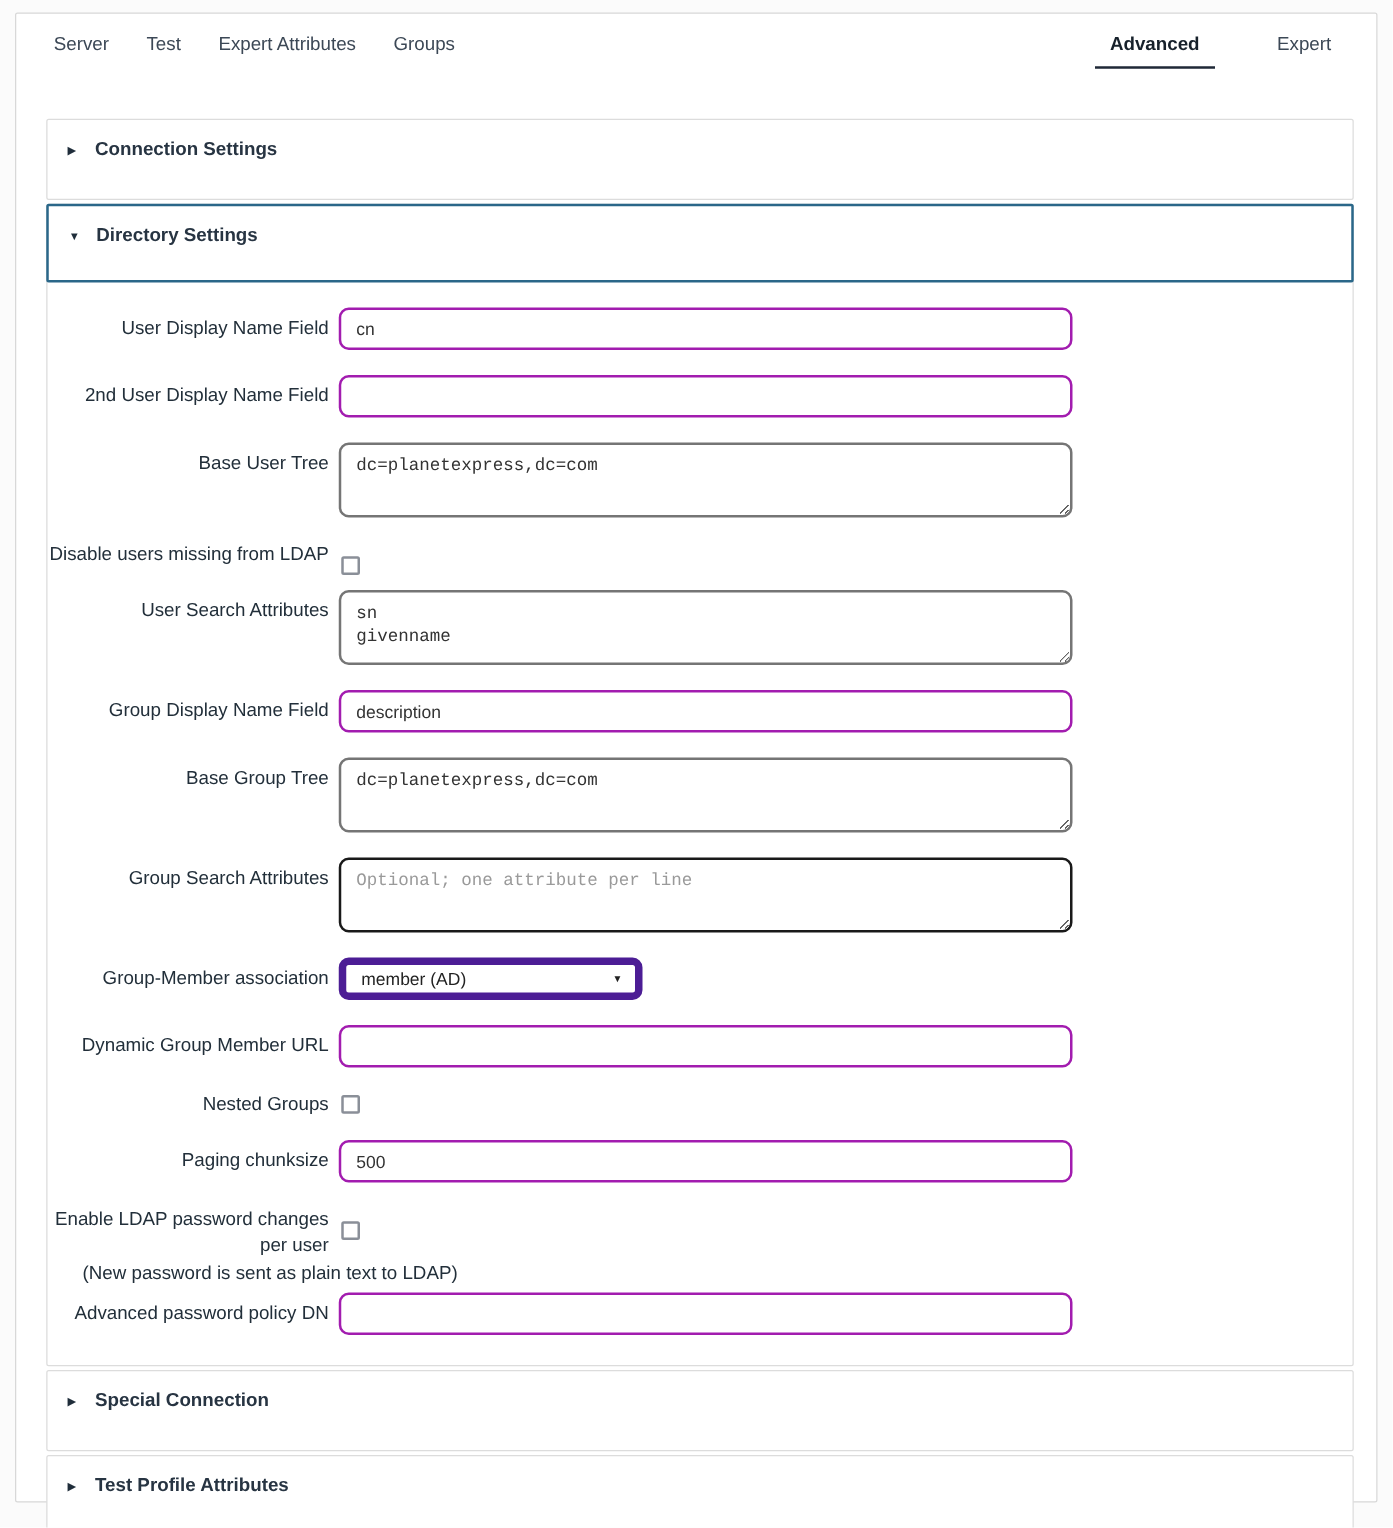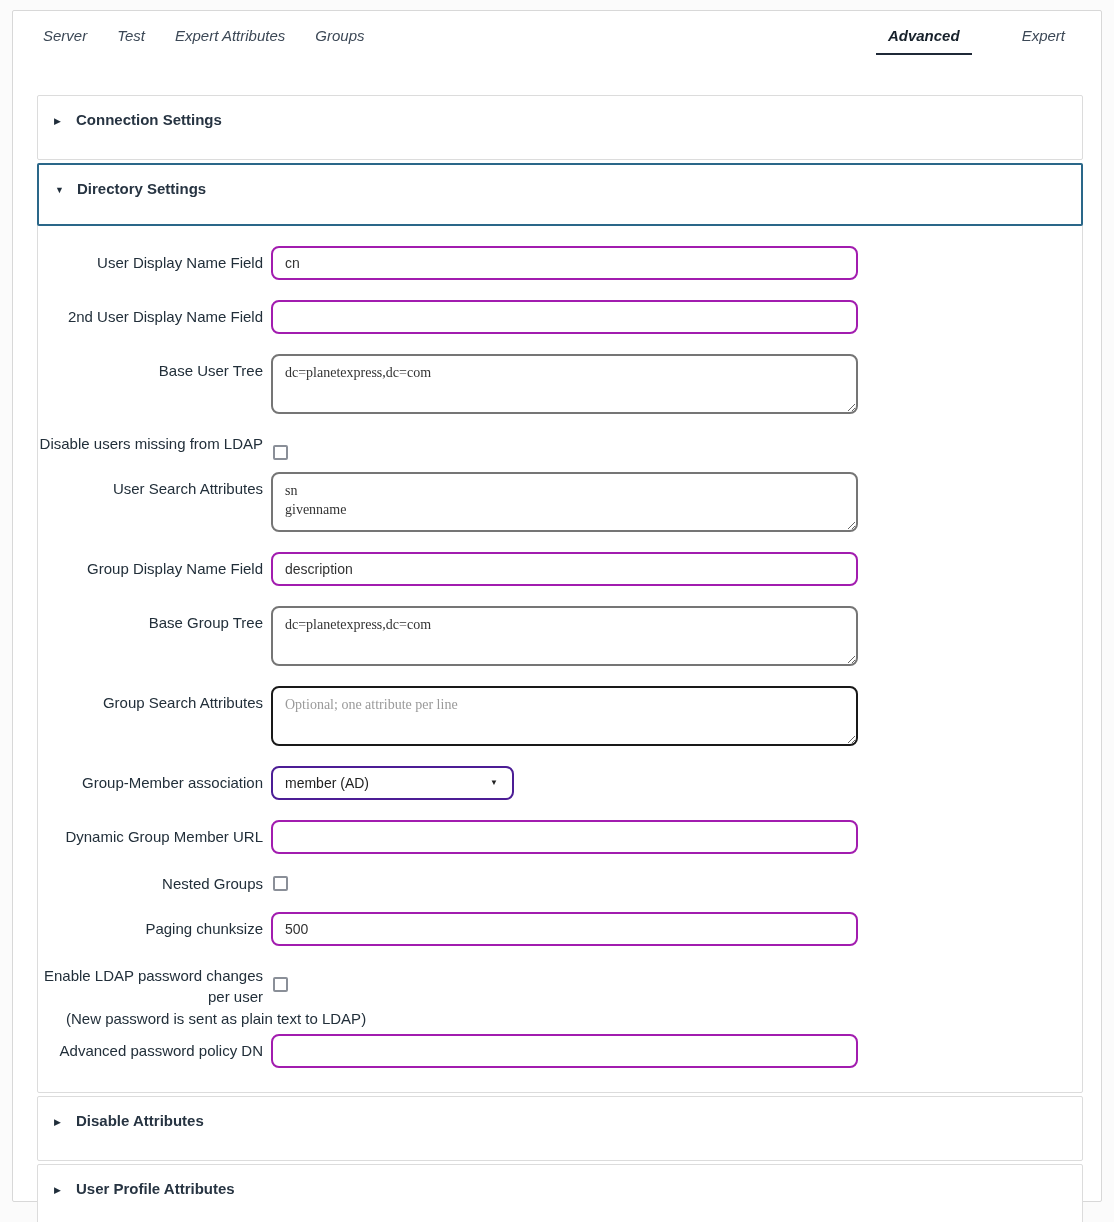--- a/index.html
+++ b/index.html
@@ -26,21 +26,20 @@
     align-items: flex-start;
     padding: 2px 6px 0 6px;
     margin-bottom: 40px;
   }
   .tabs-left { display: flex; gap: 30px; }
   .tab {
     font-size: 15px;
     color: #3c4856;
     cursor: pointer;
     white-space: nowrap;
-    font-style: italic;
   }
   .tabs-right { margin-left: auto; display: flex; gap: 38px; align-items: flex-start; }
   .tab.mode { padding: 0 12px 9px 12px; }
   .tab.mode.active {
     font-weight: bold;
     color: #17212b;
     border-bottom: 2px solid #1f2937;
   }
   
   .fieldset {
@@ -105,35 +104,35 @@
     color: #333;
     background: #fff;
     outline: none;
   }
   textarea {
     width: 587px;
     height: 60px;
     border: 2px solid #757575;
     border-radius: 8px;
     padding: 8px 12px;
-    font-family: Liberation Serif, serif;
+    font-family: Liberation Mono, monospace;
     font-size: 14px;
     line-height: 1.35;
     color: #333;
     background: #fff;
     resize: vertical;
     outline: none;
   }
   textarea.focused { border-color: #191919; }
   textarea::placeholder, input::placeholder { color: #9a9a9a; }
   .select-wrap { position: relative; display: inline-block; }
   select {
     width: 243px;
     height: 34px;
-    border: 2px solid #4c1d95;
+    border: 6px solid #4c1d95;
     border-radius: 8px;
     padding: 0 22px 0 12px;
     font-family: "Liberation Sans", sans-serif;
     font-size: 14px;
     color: #222;
     background: #fff;
     appearance: none;
     -webkit-appearance: none;
     outline: none;
   }
@@ -305,28 +304,28 @@
         <div class="lbl">Advanced password policy DN</div>
         <input type="text" value="" style="">
       </div>
 
     </div>
   </div>
 
   <div class="fieldset">
     <div class="fieldset-header">
       <span class="caret">▶</span>
-      <span class="title">Disable Attributes</span>
+      <span class="title">Special Connection</span>
     </div>
   </div>
 
   <div class="fieldset">
     <div class="fieldset-header">
       <span class="caret">▶</span>
-      <span class="title">User Profile Attributes</span>
+      <span class="title">Test Profile Attributes</span>
     </div>
   </div>
 
   <div class="footer">
     <button class="btn-test">Test Configuration</button>
     <span class="help">
       <span class="info-glyph">i</span>
       <span class="help-text">Help</span>
     </span>
   </div>

